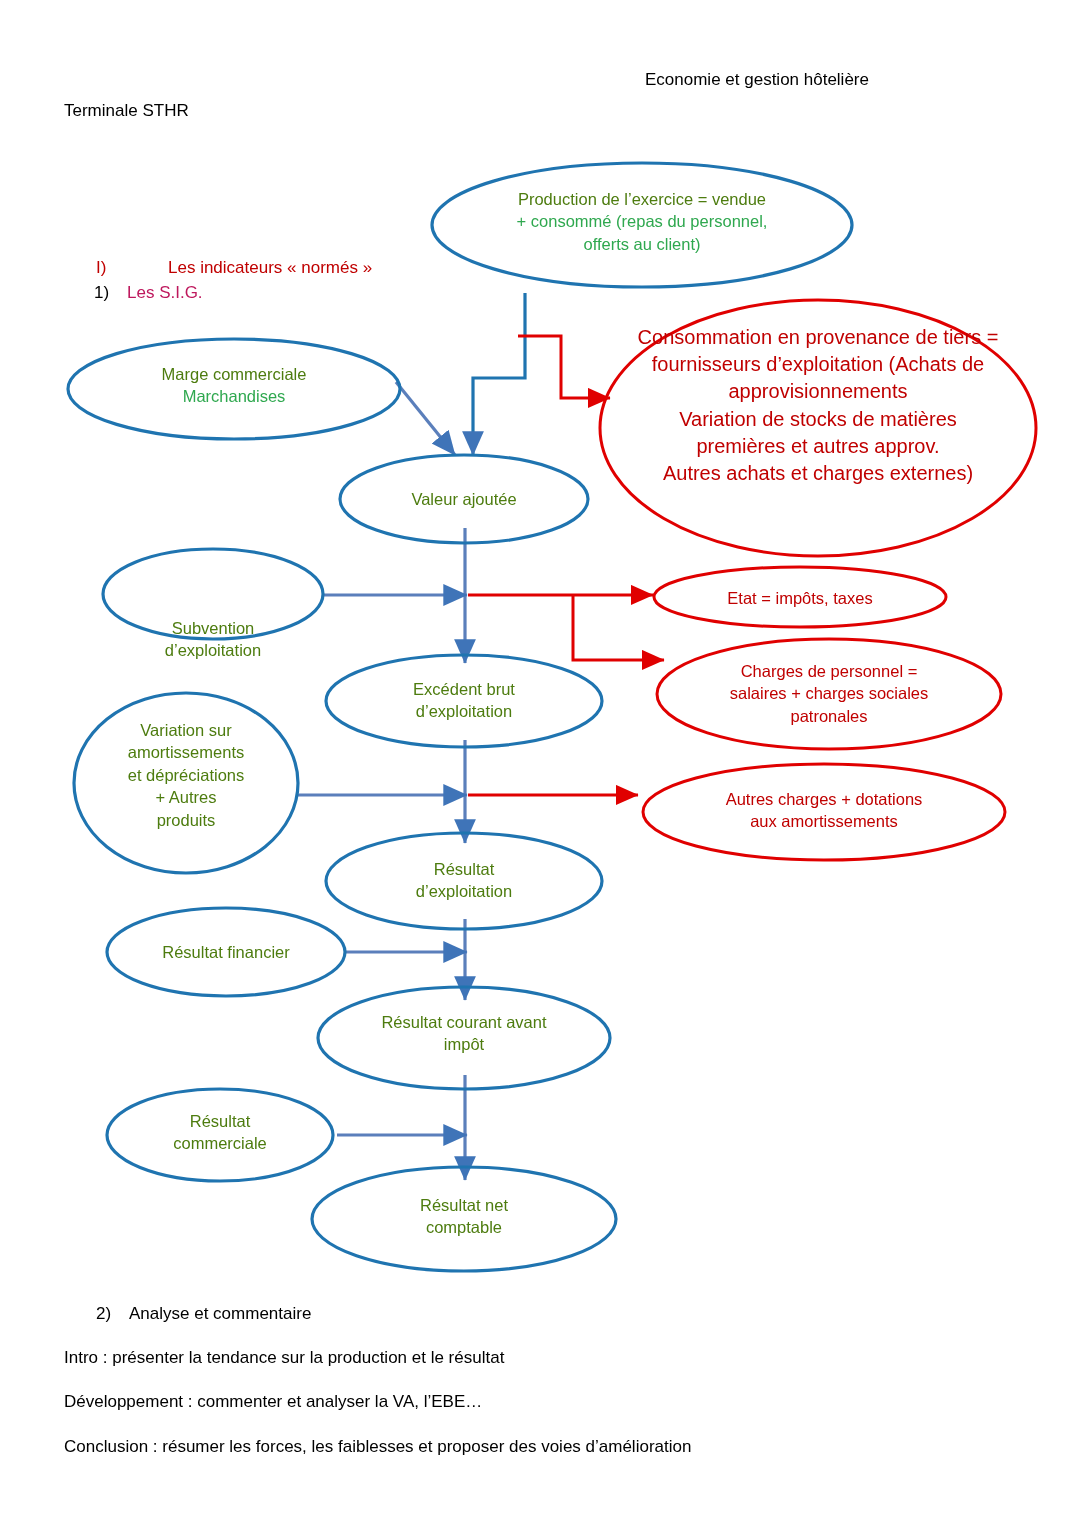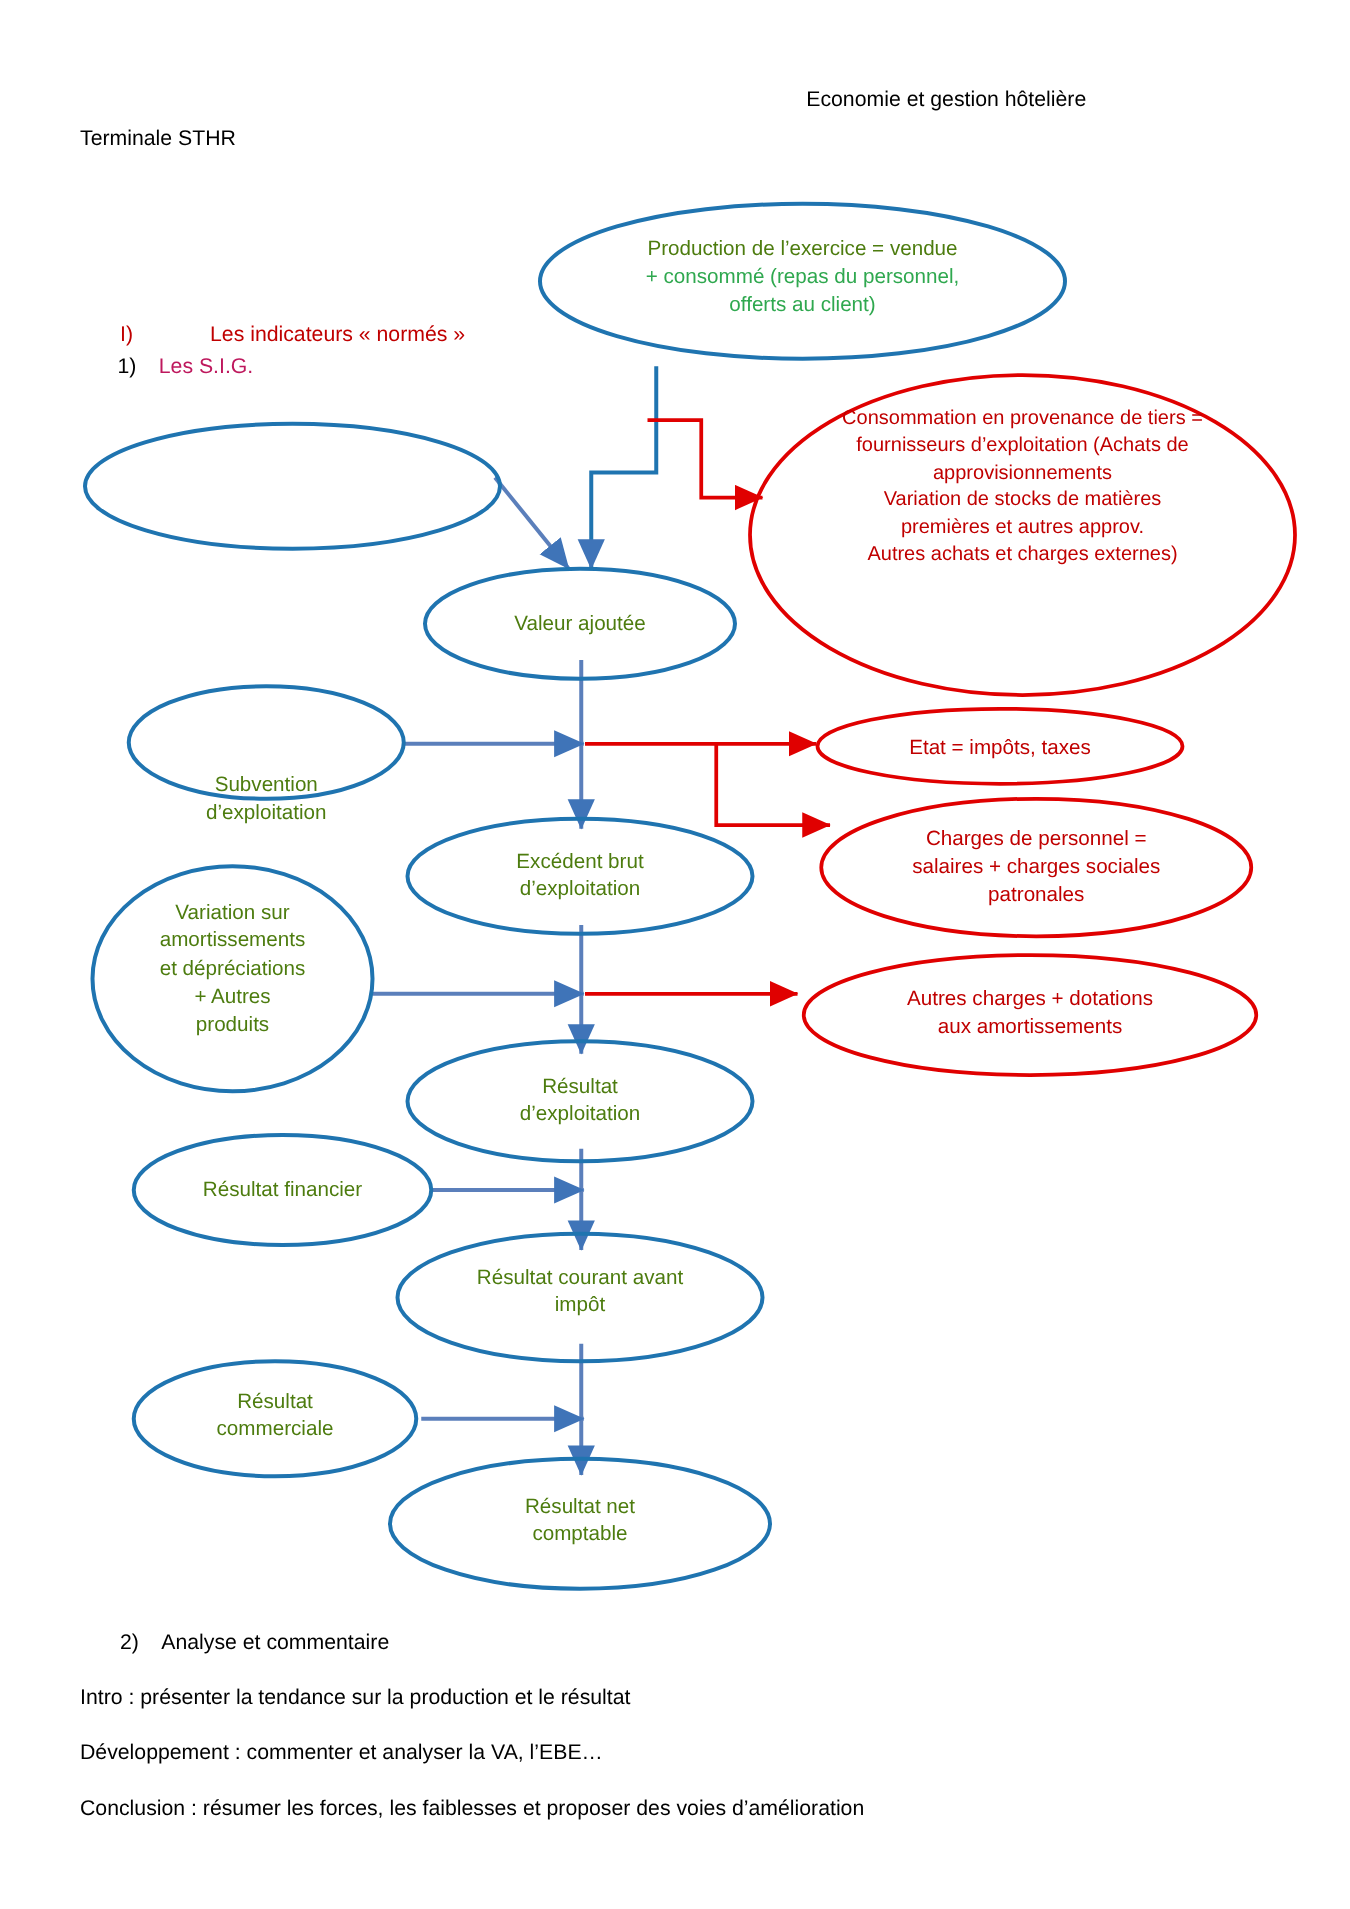--- a/index.html
+++ b/index.html
@@ -181,22 +181,26 @@
 
     <ellipse cx="464" cy="1219" rx="152" ry="52" fill="none" stroke="#1F74B0" stroke-width="3.2"></ellipse>
   </svg>
 
   <div class="node-text" style="left:432px; top:188px; width:420px;">
     <div class="tx-blue">Production de l’exercice = vendue</div>
     <div class="tx-green">+ consommé (repas du personnel,</div>
     <div class="tx-green">offerts au client)</div>
   </div>
 
-
-  <div class="node-text" style="left:628px; top:324px; width:380px; font-size:16px;">
+  <div class="node-text" style="left:74px; top:363px; width:320px;">
+    <div class="tx-blue">Marge commerciale</div>
+    <div class="tx-green">Marchandises</div>
+  </div>
+
+  <div class="node-text" style="left:628px; top:324px; width:380px; font-size:20px;">
     <div class="tx-red">Consommation en provenance de tiers =</div>
     <div class="tx-red">fournisseurs d’exploitation (Achats de</div>
     <div class="tx-red">approvisionnements</div>
     <div class="tx-red">Variation de stocks de matières</div>
     <div class="tx-red">premières et autres approv.</div>
     <div class="tx-red">Autres achats et charges externes)</div>
   </div>
 
   <div class="node-text" style="left:344px; top:488px; width:240px;">
     <div class="tx-blue">Valeur ajoutée</div>

